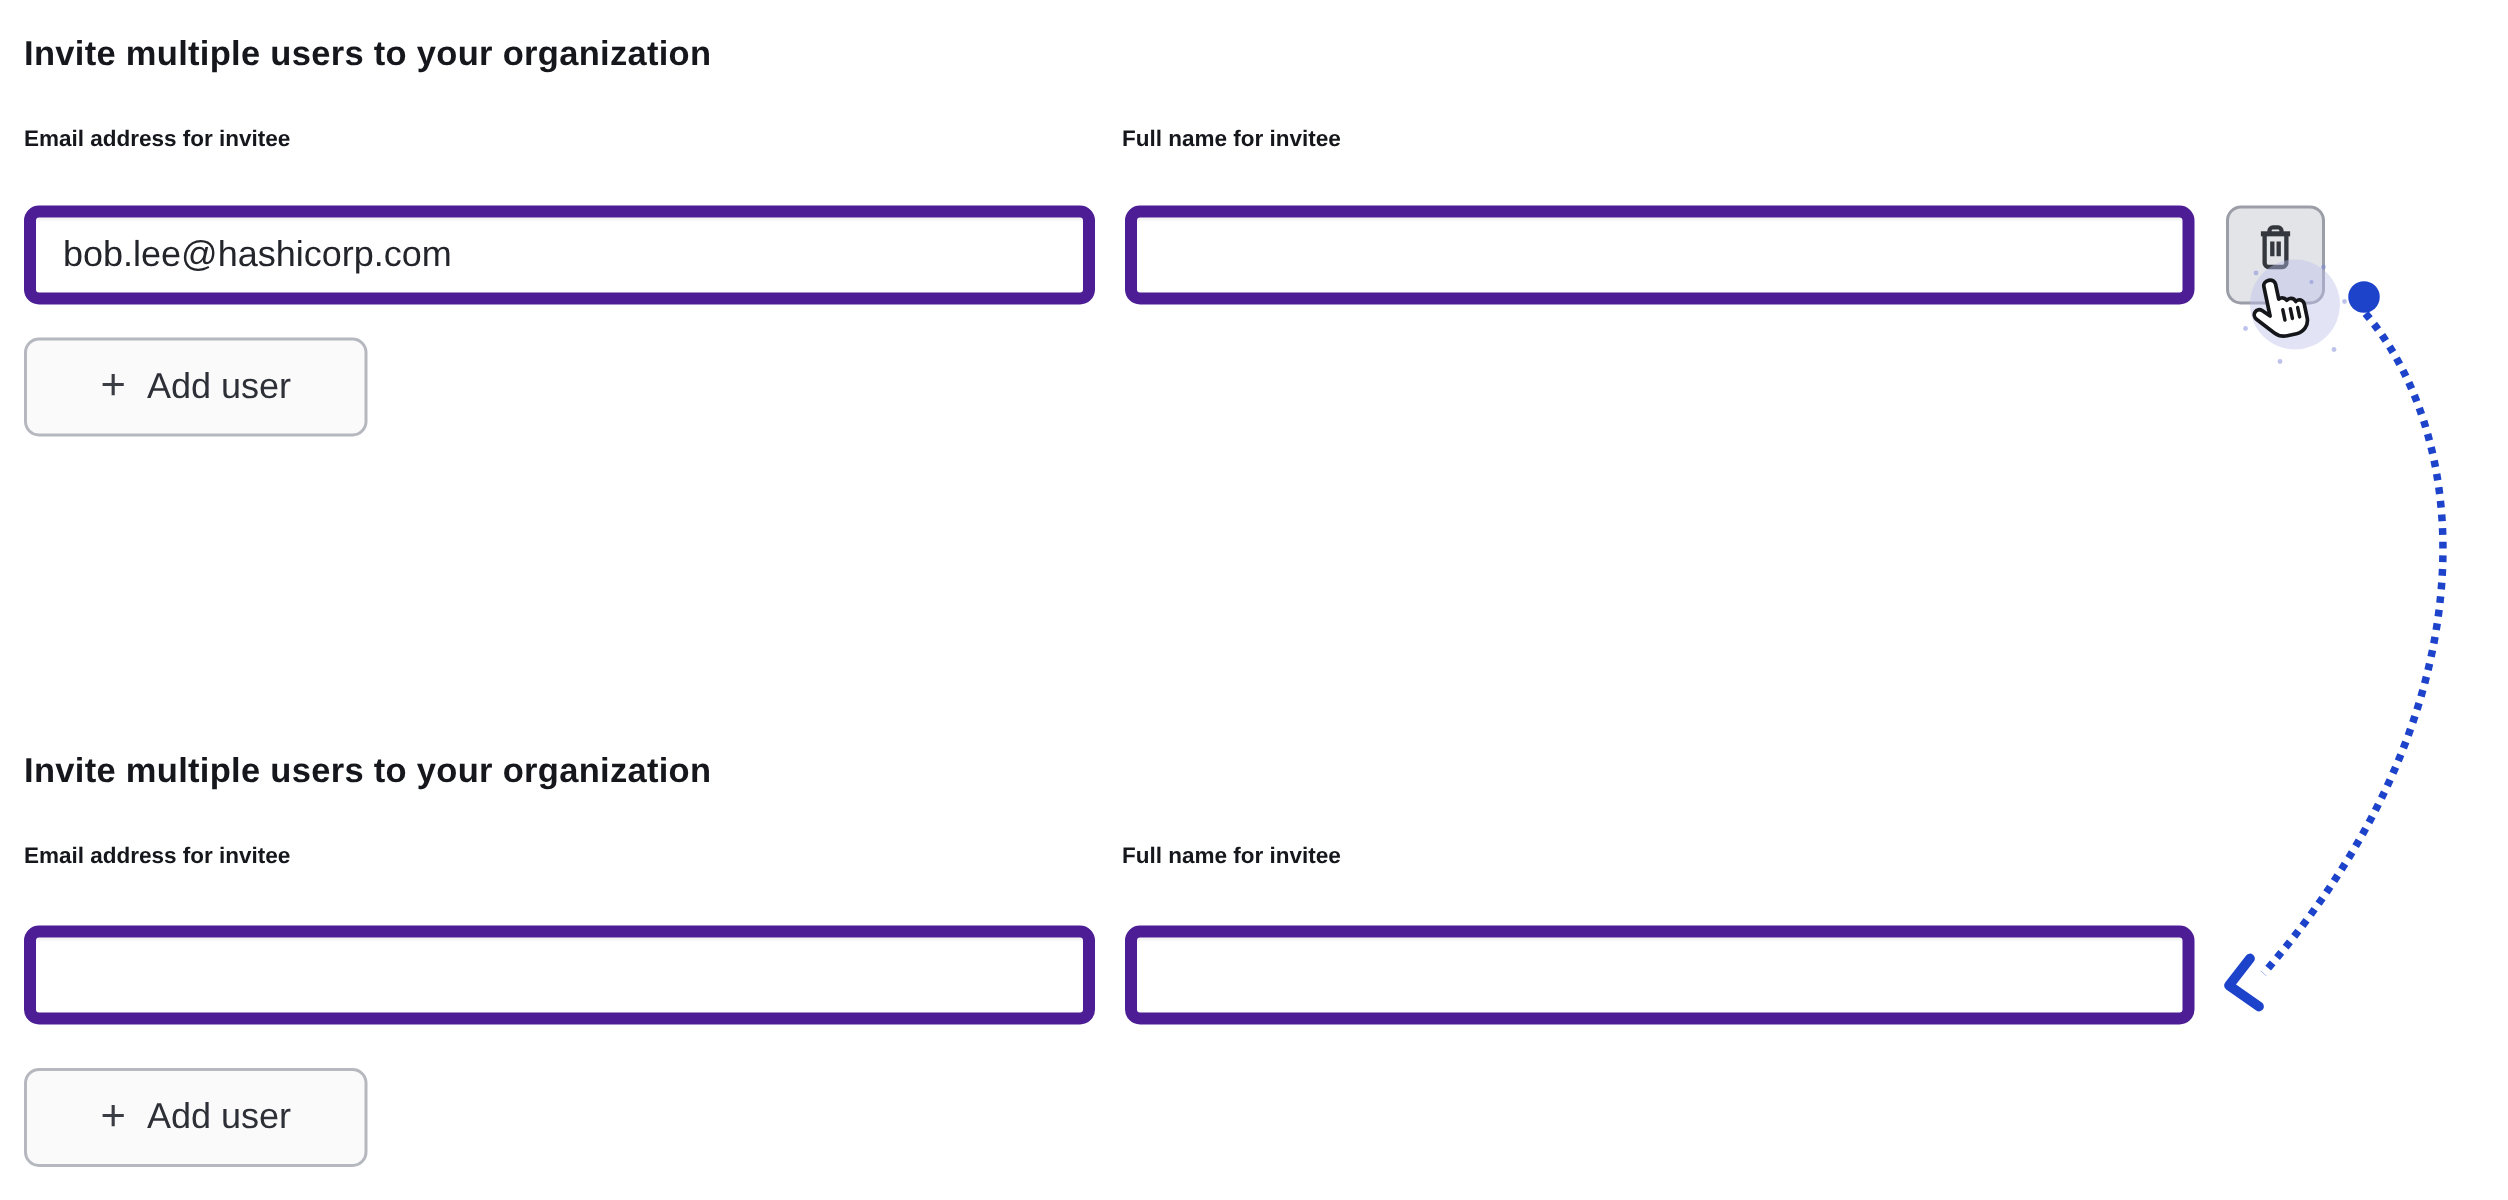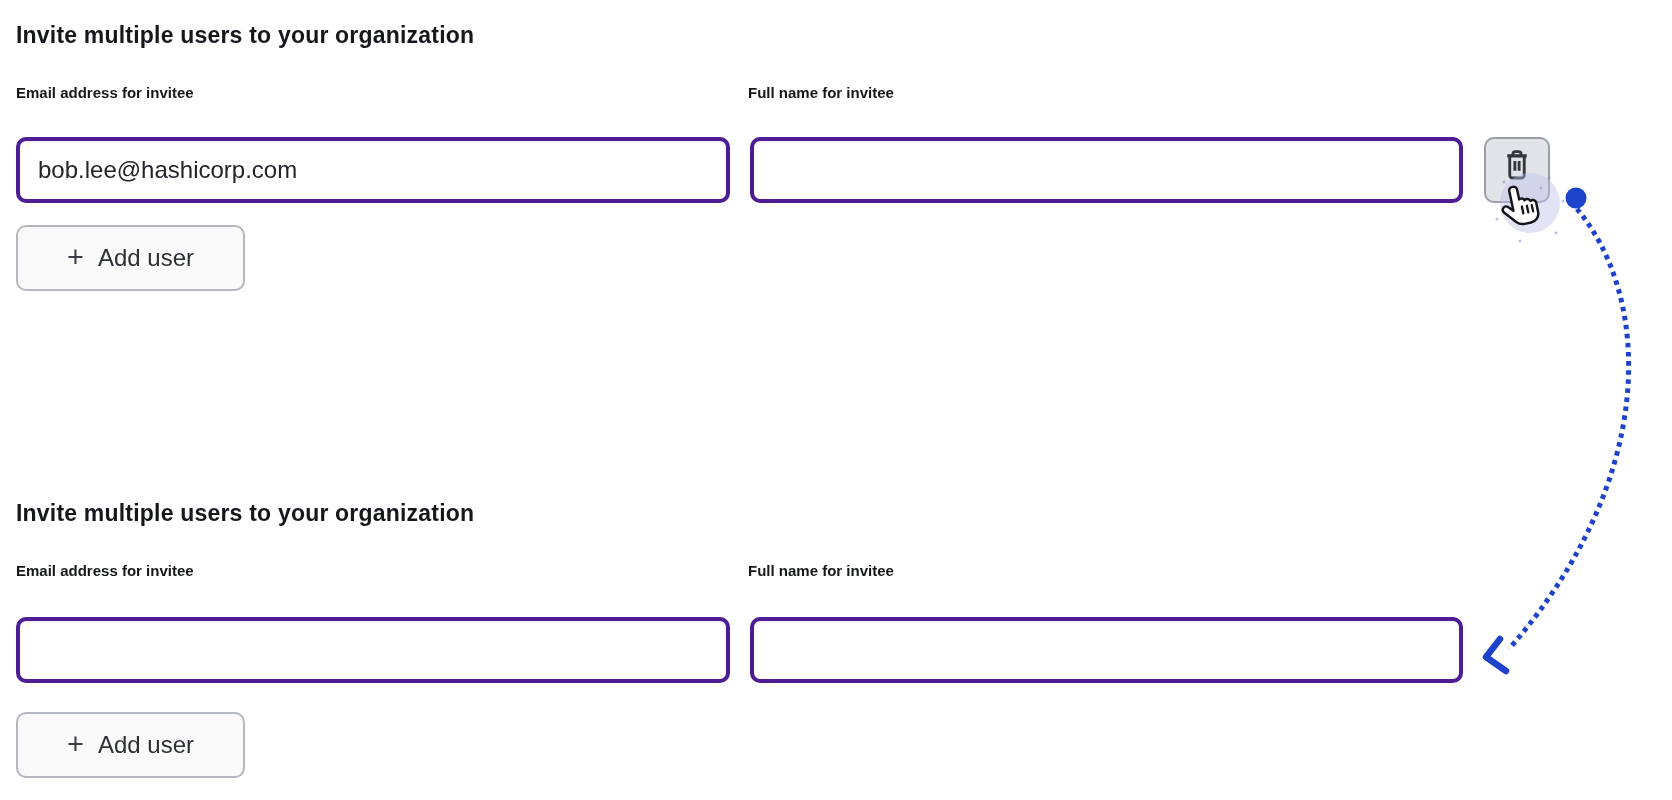--- a/index.html
+++ b/index.html
@@ -9,21 +9,21 @@
   }
   .heading{
     position:absolute;left:16px;font-size:23px;font-weight:700;color:#15171c;
     letter-spacing:.2px;white-space:nowrap;
   }
   .field-label{
     position:absolute;font-size:15px;font-weight:700;color:#15171c;white-space:nowrap;
   }
   .text-input{
     position:absolute;height:66px;box-sizing:border-box;
-    border:4px solid #4c1d95;border-radius:10px;background:#fff;
+    border:8px solid #4c1d95;border-radius:10px;background:#fff;
     font-family:"Liberation Sans",sans-serif;font-size:24px;color:#23252b;
     padding:0 18px;outline:none;
     box-shadow:inset 0 2px 1px rgba(20,22,28,.05);
   }
   .add-btn{
     position:absolute;left:16px;width:229px;height:66px;box-sizing:border-box;
     border:2px solid #b6b8bf;border-radius:10px;background:#fafafb;
     display:flex;align-items:center;justify-content:center;gap:14px;
     font-family:"Liberation Sans",sans-serif;font-size:24px;color:#2e3037;cursor:pointer;
   }

